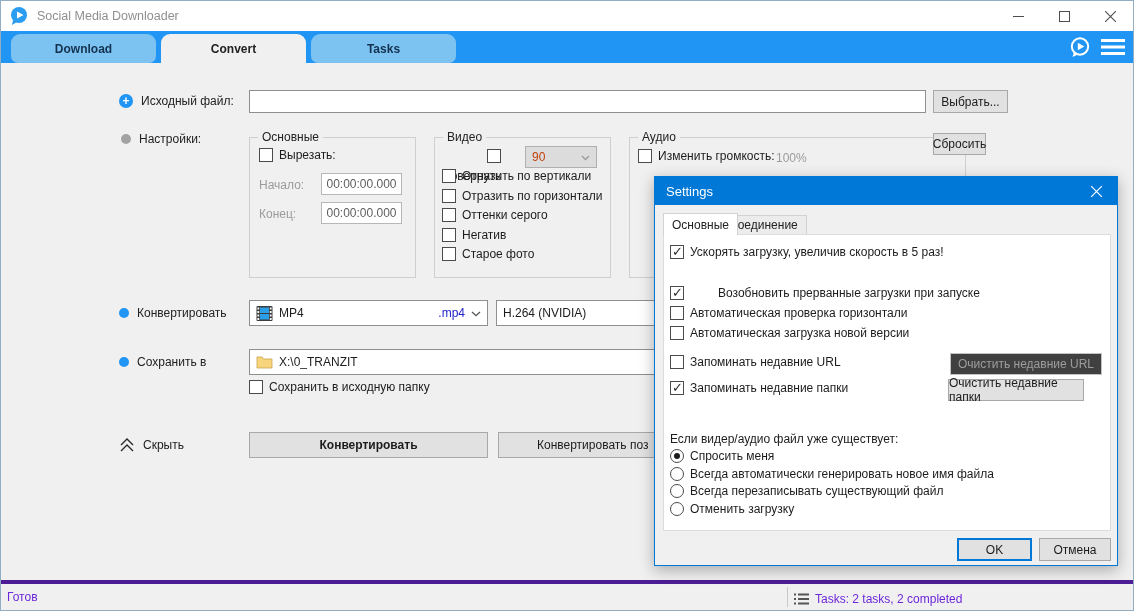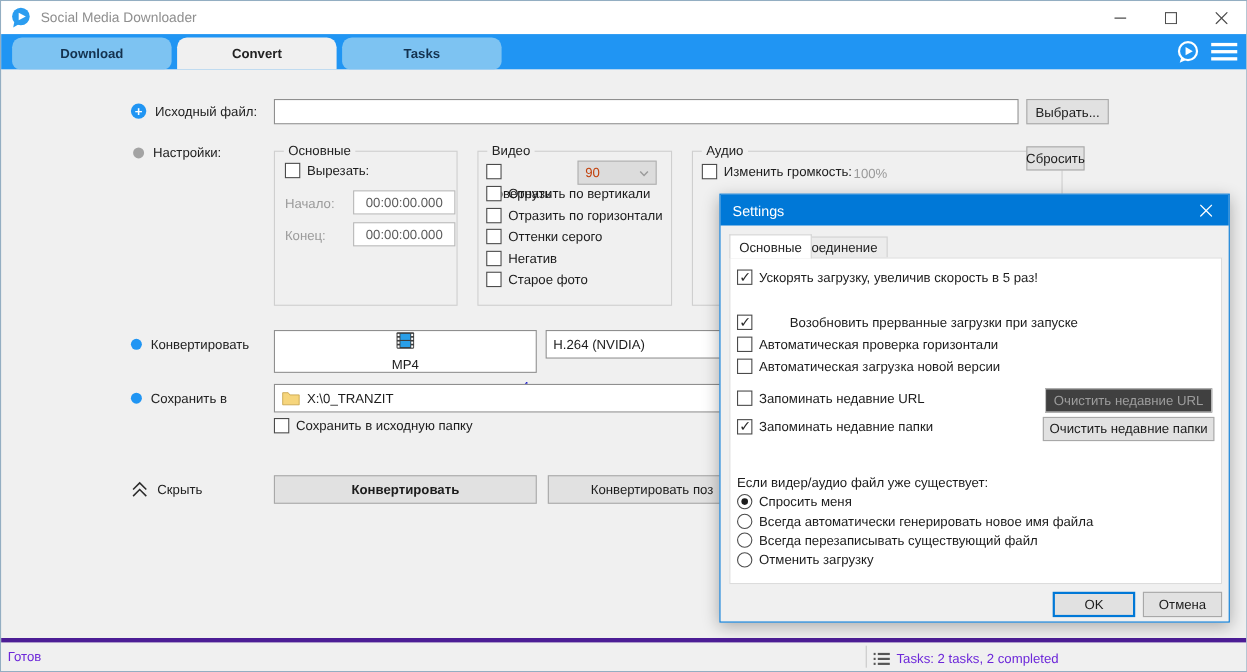--- a/index.html
+++ b/index.html
@@ -31,30 +31,30 @@
   .bullet.blue{ background:#2095f3; }
   .bullet.gray{ background:#a3a3a3; }
   .plusdot{ width:14px; height:14px; border-radius:50%; background:#2095f3; color:#fff; font-weight:700;
     display:flex; align-items:center; justify-content:center; font-size:12px; line-height:1; }
   .textbox{ background:#fff; border:1px solid #8f8f8f; height:23px; padding:0 5px; font-family:inherit; font-size:12px; color:#222; }
   .btn{ background:#e1e1e1; border:1px solid #a8a8a8; height:23px; font-family:inherit; font-size:12px; color:#1c1c1c;
     display:flex; align-items:center; justify-content:center; cursor:default; }
   .btn.disabled{ background:#404040; border-color:#c2c2c2; color:#9d9d9d; }
   .groupbox{ border:1px solid #cfcfcf; background:transparent; }
   .grouptitle{ position:absolute; top:-8px; left:8px; background:#f0f0f0; padding:0 4px; color:#222; }
-  .check{ display:flex; align-items:flex-start; gap:6px; cursor:default; }
+  .check{ display:flex; align-items:flex-end; gap:6px; cursor:default; }
   .cb{ width:14px; height:14px; background:#fff; border:1px solid #4b4b4b; position:relative; flex:0 0 auto; }
   .cb.checked::after{ content:"\2713"; position:absolute; left:1px; top:-2px; font-size:13px; color:#2b2b2b; font-weight:700; }
   .radio{ width:14px; height:14px; border:1px solid #4b4b4b; border-radius:50%; background:#fff; position:relative; flex:0 0 auto; }
   .radio.selected::after{ content:""; position:absolute; left:3px; top:3px; width:6px; height:6px; border-radius:50%; background:#1c1c1c; }
   .grayed{ color:#9b9b9b; }
   .combo{ background:#fff; border:1px solid #8f8f8f; display:flex; align-items:center; padding:0 6px; gap:6px; }
   .combo .chev{ margin-left:auto; color:#6a6a6a; }
   .combo.disabled{ background:#dcdcdc; border-color:#b0b0b0; color:#c2410c; }
-  .timefield{ background:#fff; border:1px solid #b7b7b7; color:#5d5d5d; text-align:center; height:22px; width:93px;
+  .timefield{ background:#fff; border:1px solid #b7b7b7; color:#5d5d5d; text-align:center; height:22px; width:81px;
     font-family:inherit; font-size:12px; }
 
   
   .dialog{ position:absolute; left:653px; top:175px; width:464px; height:390px; background:#f0f0f0;
     border:1px solid #0078d7; box-shadow:0 4px 14px rgba(0,0,0,.3); z-index:10; }
   .dlg-titlebar{ position:absolute; left:0; top:0; right:0; height:28px; background:#0078d7; color:#fff;
     display:flex; align-items:center; padding-left:11px; font-size:13px; }
   .dlg-close{ position:absolute; right:0; top:0; width:42px; height:28px; display:flex; align-items:center; justify-content:center; }
   .dlg-tab{ position:absolute; height:20px; padding:0 8px; display:flex; align-items:center; background:#ececec;
     border:1px solid #d2d2d2; color:#222; }
@@ -201,21 +201,21 @@
   <span class="abs grayed" style="left:775px; top:150px;">100%</span>
 
   <div class="abs btn" style="left:932px; top:132px; width:53px; height:22px;">
     <span>Сбросить</span>
   </div>
 
   <div class="abs rowlabel" style="left:118px; top:305px;">
     <span class="bullet blue"></span>
     <span>Конвертировать</span>
   </div>
-  <div class="abs combo" style="left:248px; top:299px; width:239px; height:39px;flex-direction:column;">
+  <div class="abs combo" style="left:248px; top:299px; width:239px; height:26px;">
     <span style="display:flex;">
       <svg width="17" height="17" viewBox="0 0 17 17">
         <rect x="0.5" y="1" width="16" height="15" fill="#3d3d3d" rx="1"></rect>
         <rect x="4" y="2.5" width="9" height="5.5" fill="#2a9fe8"></rect>
         <rect x="4" y="9" width="9" height="5.5" fill="#2a9fe8"></rect>
         <rect x="1.4" y="2.5" width="1.8" height="2" fill="#fff"></rect>
           <rect x="1.4" y="6" width="1.8" height="2" fill="#fff"></rect>
         <rect x="1.4" y="9.5" width="1.8" height="2" fill="#fff"></rect>
           <rect x="1.4" y="13" width="1.8" height="2" fill="#fff"></rect>
         <rect x="13.8" y="2.5" width="1.8" height="2" fill="#fff"></rect>
@@ -325,21 +325,21 @@
       <span class="cb" id="cb-recent-url"></span>
       <span>Запоминать недавние URL</span>
     </label>
     <div class="abs btn disabled" style="left:295px; top:176px; width:152px; height:22px;">
       <span>Очистить недавние URL</span>
     </div>
     <label class="abs check" style="left:15px; top:204px;">
       <span class="cb checked"></span>
       <span>Запоминать недавние папки</span>
     </label>
-    <div class="abs btn" style="left:293px; top:202px; width:156px; height:22px;">
+    <div class="abs btn" style="left:293px; top:202px; width:136px; height:22px;">
       <span>Очистить недавние папки</span>
     </div>
 
     <span class="abs" style="left:15px; top:255px;">Если видер/аудио файл уже существует:</span>
     <div class="abs" id="dlg-radios" style="left:15px; top:272px; width:435px; height:70px;">
         <label class="check abs" style="left: 0px; top: 0px;">
           <span class="radio selected"></span>
           <span>Спросить меня</span>
         </label>
         <label class="check abs" style="left: 0px; top: 18px;">

